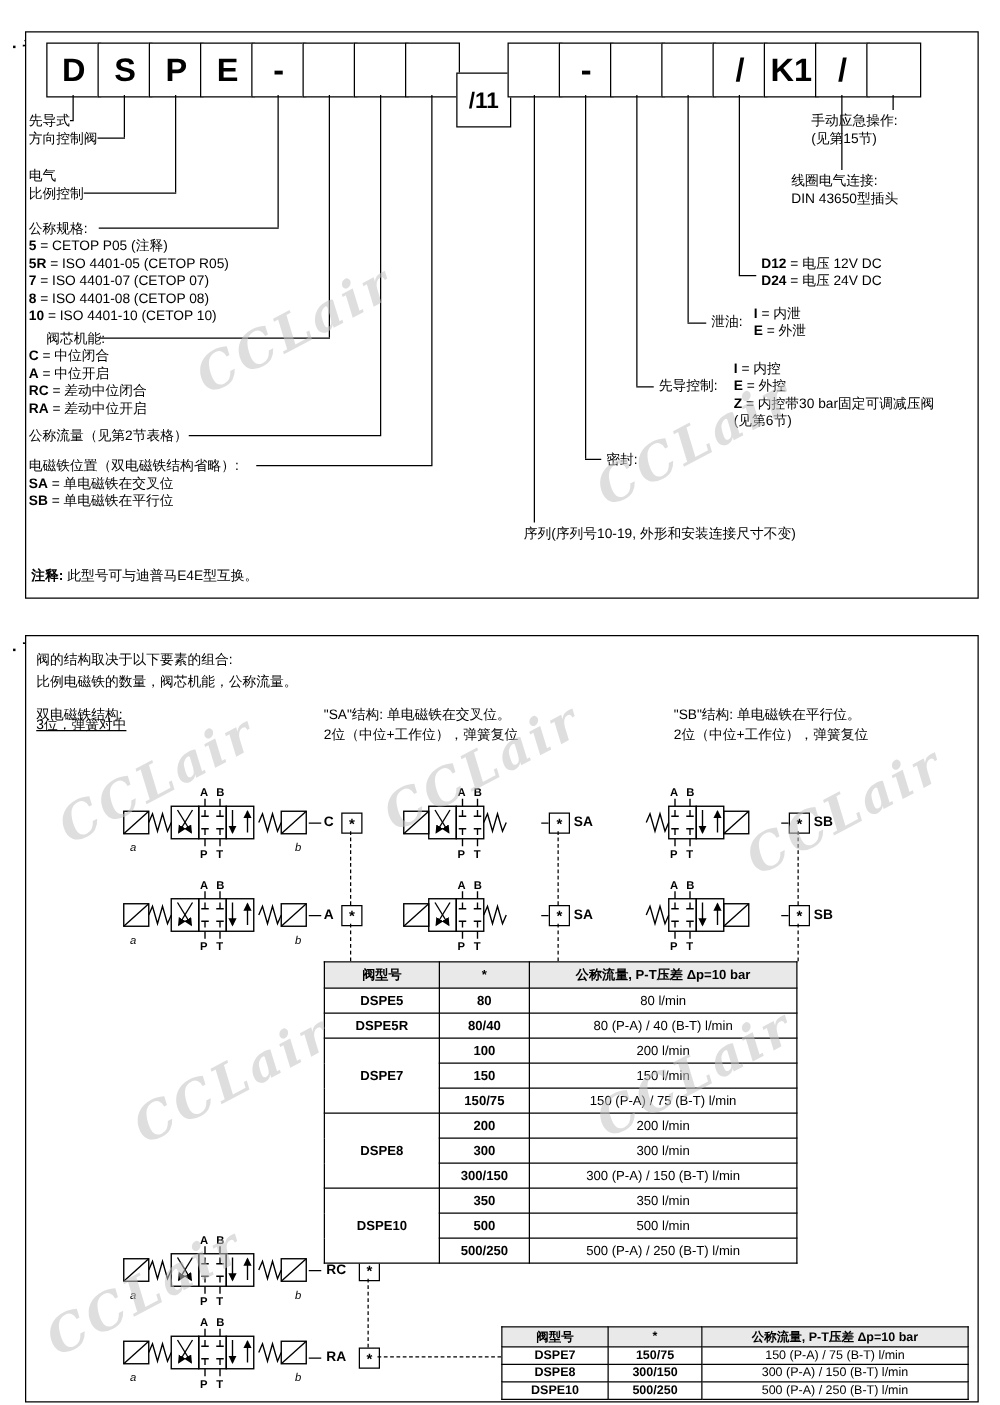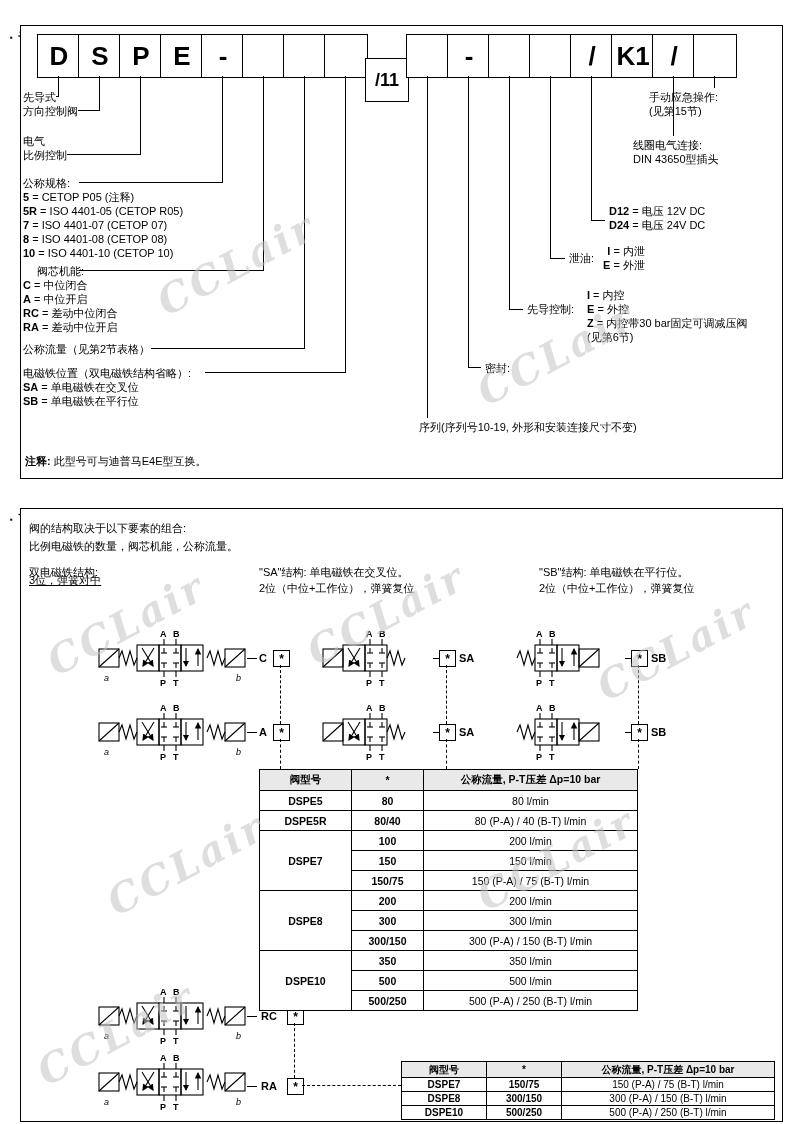--- a/index.html
+++ b/index.html
@@ -108,21 +108,21 @@
       <div class="lbl" style="left: 2px; top: 368px;"><b>SB</b> = 单电磁铁在平行位</div>
       <div class="lbl" style="left: 628px; top: 64px;">手动应急操作:</div>
       <div class="lbl" style="left: 628px; top: 78px;">(见第15节)</div>
       <div class="lbl" style="left: 612px; top: 112px;">线圈电气连接:</div>
       <div class="lbl" style="left: 612px; top: 126px;">DIN 43650型插头</div>
       <div class="lbl" style="left: 588px; top: 178px;"><b>D12</b> = 电压 12V DC</div>
       <div class="lbl" style="left: 588px; top: 192px;"><b>D24</b> = 电压 24V DC</div>
       <div class="lbl" style="left: 548px; top: 218px; display: flex;">
         <div style="width: 34px; margin-top: 7px; position: static;">泄油:</div>
         <div style="position: static;">
-          <div class="item" style="position: static; text-align: right;"><b>I</b> = 内泄</div>
+          <div class="item" style="position: static;"><b>I</b> = 内泄</div>
           <div class="item" style="position: static;"><b>E</b> = 外泄</div>
         </div>
       </div>
       <div class="lbl" style="left: 506px; top: 262px; display: flex;">
         <div style="width: 60px; margin-top: 14px; position: static;">先导控制:</div>
         <div style="position: static;">
           <div class="item" style="position: static;"><b>I</b> = 内控</div>
           <div class="item" style="position: static;"><b>E</b> = 外控</div>
           <div class="item" style="position: static;"><b>Z</b> = 内控带30 bar固定可调减压阀</div>
           <div class="item" style="position: static;"><b></b>(见第6节)</div>

